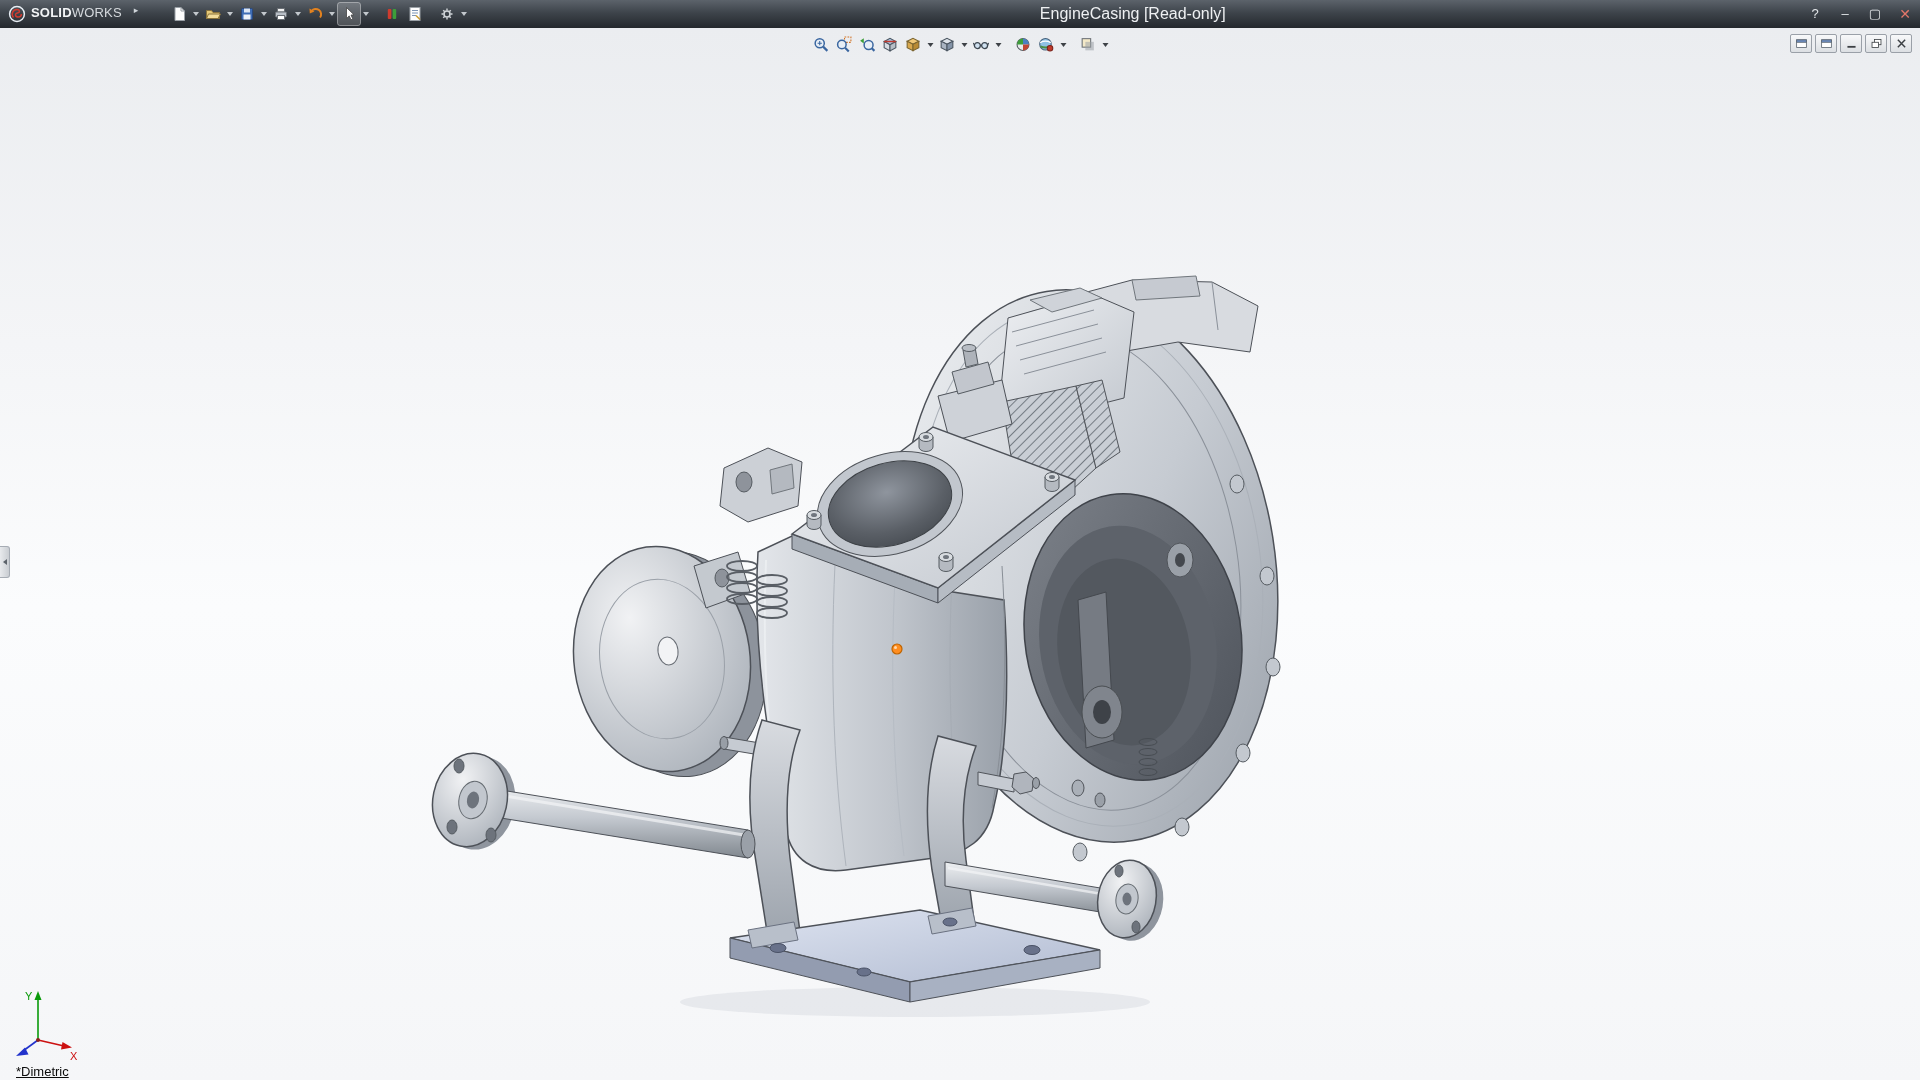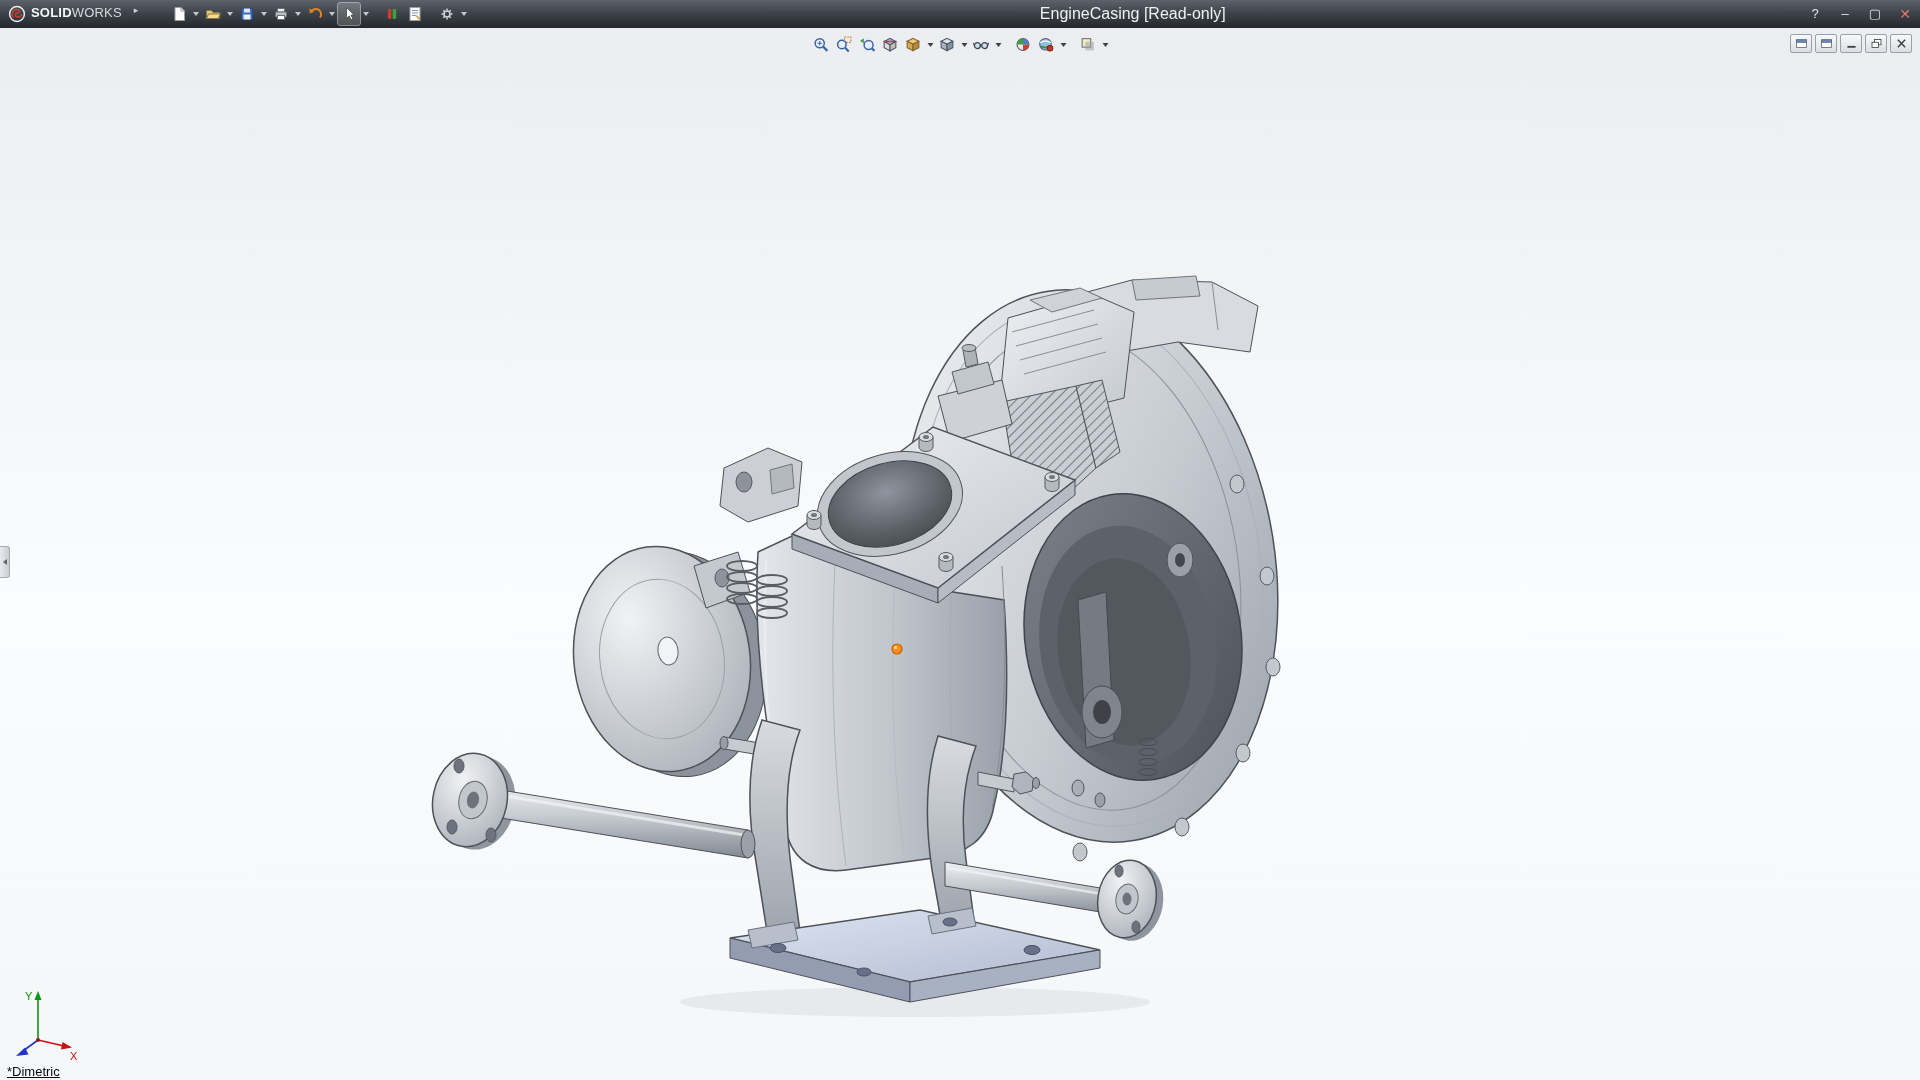--- a/index.html
+++ b/index.html
@@ -42,21 +42,21 @@
 
   .doc-controls{position:absolute;top:6px;right:8px;display:flex;gap:3px;z-index:5}
   .dbtn{width:20px;height:17px;background:linear-gradient(180deg,#f8f9fa,#dcdfe3);border:1px solid #9aa0a8;border-radius:2px;display:flex;align-items:center;justify-content:center;cursor:pointer}
   .dbtn svg{width:13px;height:13px}
 
   .pane-tab{position:absolute;left:0;top:518px;width:9px;height:30px;background:linear-gradient(90deg,#e8eaed,#c9cdd2);
     border:1px solid #a6acb4;border-left:none;border-radius:0 3px 3px 0;display:flex;align-items:center;justify-content:center;cursor:pointer;z-index:5}
   .pane-arr{width:0;height:0;border-top:3.5px solid transparent;border-bottom:3.5px solid transparent;border-right:4px solid #5c636b}
 
   .triad{position:absolute;left:2px;bottom:14px;width:80px;height:82px;z-index:4}
-  .view-label{position:absolute;left:7px;bottom:1px;font-size:13px;color:#0a0a0a;text-decoration:underline;z-index:4}
+  .view-label{position:absolute;left:16px;bottom:1px;font-size:13px;color:#0a0a0a;text-decoration:underline;z-index:4}
 </style>
 </head>
 <body>
 
 <div class="app">
 
   <header class="titlebar">
     <div class="logo">
       <svg class="ds-mark" viewBox="0 0 18 18">
         <circle cx="9" cy="9" r="7.4" fill="none" stroke="#e8eef4" stroke-width="1.5"></circle>

